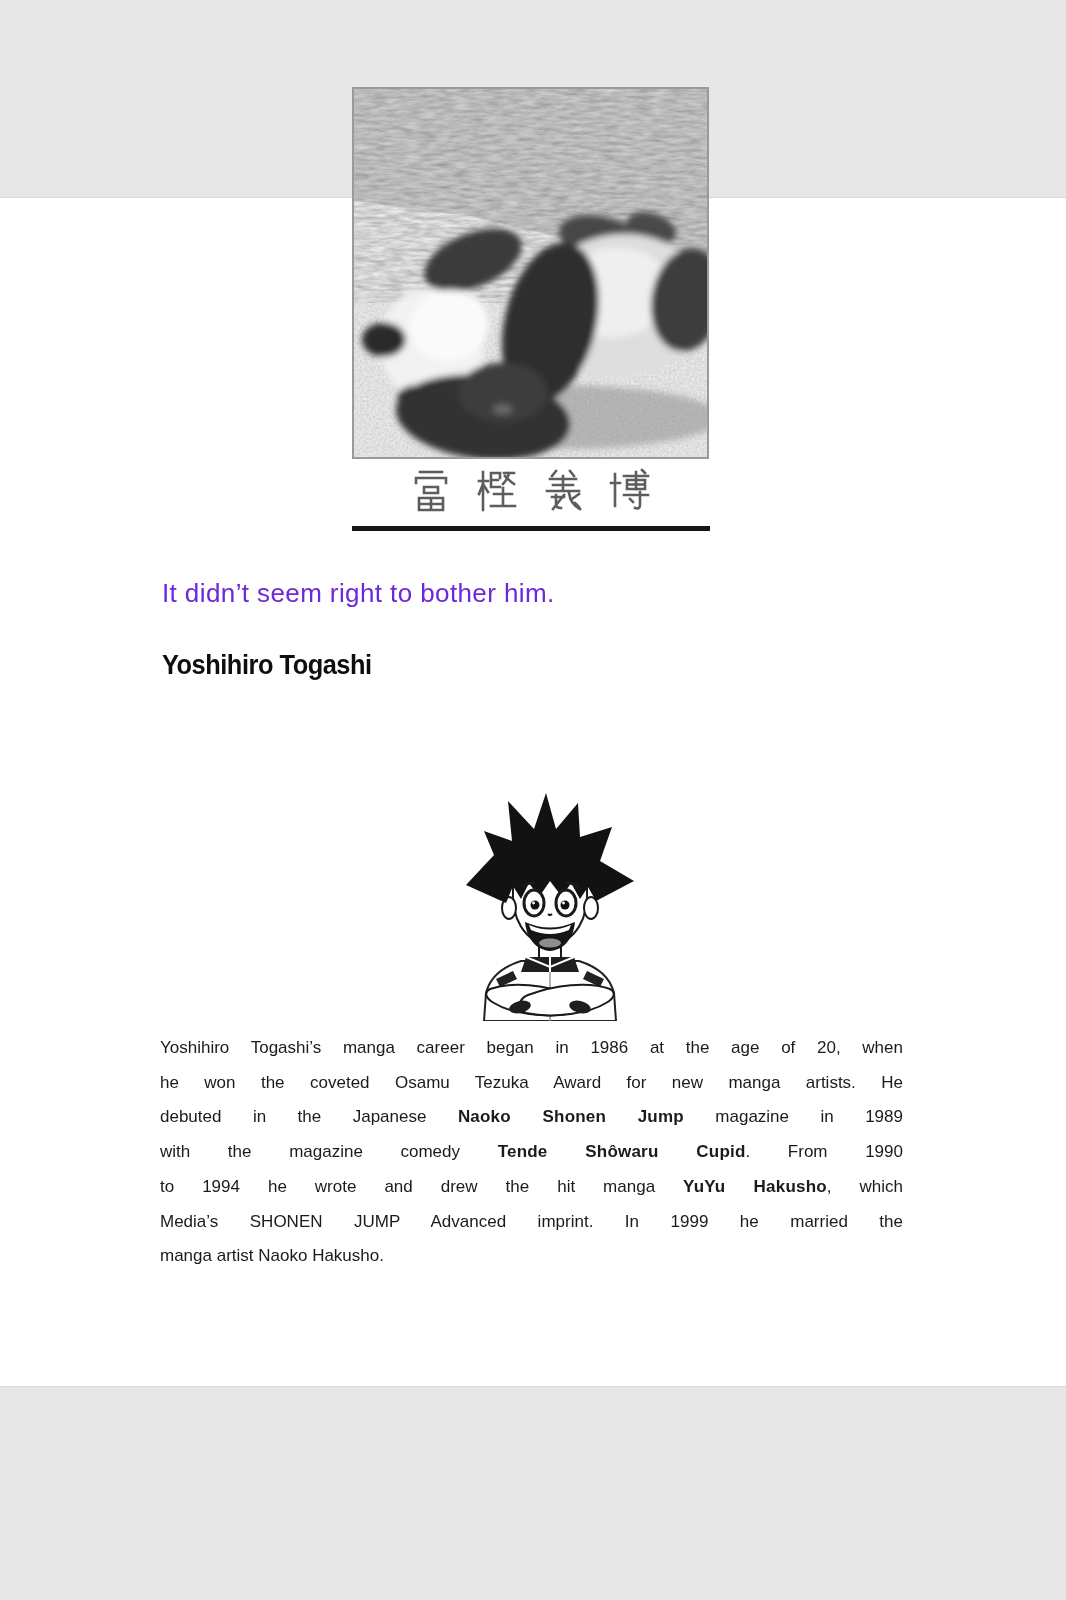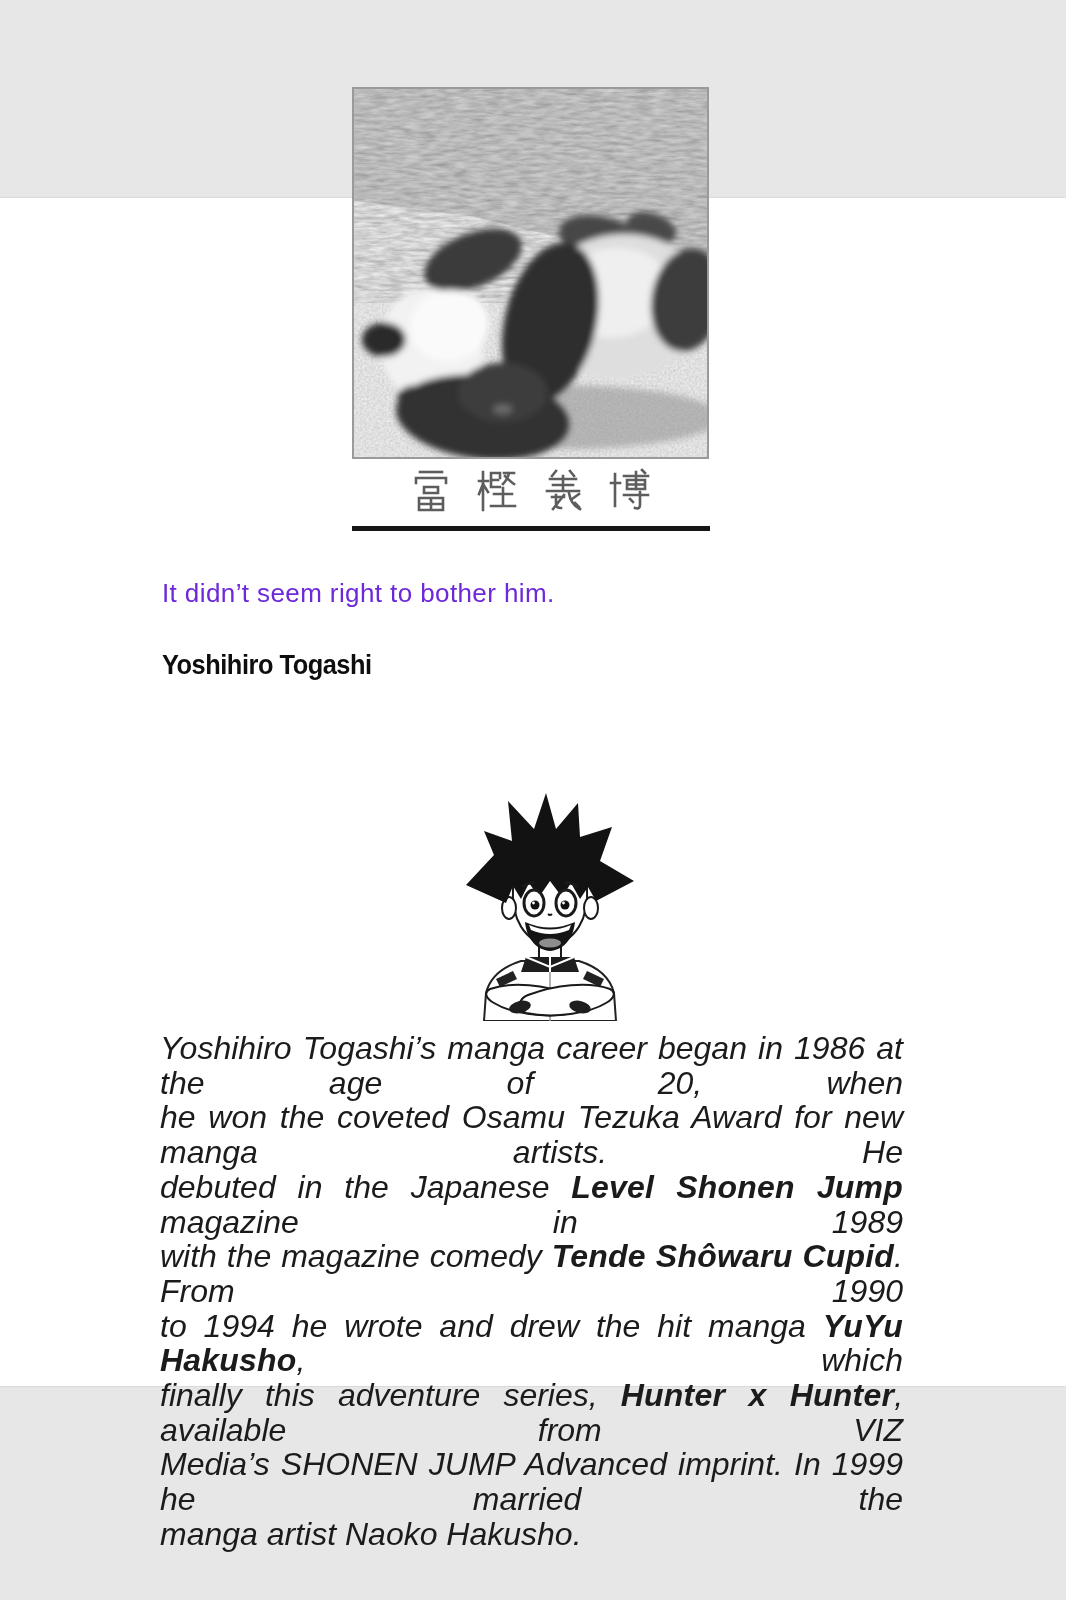--- a/index.html
+++ b/index.html
@@ -34,21 +34,21 @@
     position:absolute;left:162px;top:650px;
     font-size:27px;font-weight:bold;color:#0e0e0e;letter-spacing:-0.5px;
     transform:scaleX(0.94);transform-origin:left center;
   }
 
   .gon{position:absolute;left:450px;top:791px;width:200px;height:230px;}
   .gon svg{display:block;width:100%;height:100%;}
 
   .bio{
     position:absolute;left:160px;top:1031px;width:743px;
-    font-size:32px;line-height:34.7px;color:#1b1b1b;font-style:italic;
+    font-size:17px;line-height:34.7px;color:#1b1b1b;
   }
   .bio .line{text-align:justify;text-align-last:justify;text-justify:inter-word;white-space:normal;}
   .bio .line.last{text-align-last:left;}
   .bio .b{font-weight:bold;letter-spacing:0.2px;}
 </style>
 </head>
 <body>
 
 <div class="band band-top"></div>
 <div class="band band-bottom"></div>
@@ -202,19 +202,18 @@
     <path d="M40,198 C62,190 95,194 122,204 C132,208 133,218 124,222 C96,228 60,222 44,212 C35,207 34,201 40,198 Z" fill="#ffffff" stroke="#1a1a1a" stroke-width="2"></path>
     <path d="M160,198 C138,190 105,194 78,204 C68,208 67,218 76,222 C104,228 140,222 156,212 C165,207 166,201 160,198 Z" fill="#ffffff" stroke="#1a1a1a" stroke-width="2"></path>
     <ellipse cx="70" cy="216" rx="11" ry="6" fill="#1e1e1e" transform="rotate(-14 70 216)"></ellipse>
     <ellipse cx="130" cy="216" rx="11" ry="6" fill="#1e1e1e" transform="rotate(14 130 216)"></ellipse>
   </svg>
 </div>
 
 <div class="bio">
     <div class="line"><span>Yoshihiro Togashi’s manga career began in 1986 at the age of 20, when</span></div>
     <div class="line"><span>he won the coveted Osamu Tezuka Award for new manga artists. He</span></div>
-    <div class="line"><span>debuted in the Japanese </span><span class="b">Level Shonen Jump</span><span> magazine in 1989</span></div>
+    <div class="line"><span>debuted in the Japanese </span><span class="b">Naoko Shonen Jump</span><span> magazine in 1989</span></div>
     <div class="line"><span>with the magazine comedy </span><span class="b">Tende Shôwaru Cupid</span><span>. From 1990</span></div>
     <div class="line"><span>to 1994 he wrote and drew the hit manga </span><span class="b">YuYu Hakusho</span><span>, which</span></div>
-    <div class="line"><span>finally this adventure series, </span><span class="b">Hunter x Hunter</span><span>, available from VIZ</span></div>
     <div class="line"><span>Media’s SHONEN JUMP Advanced imprint. In 1999 he married the</span></div>
     <div class="line last"><span>manga artist Naoko Hakusho.</span></div>
   </div>
 
 </body></html>

